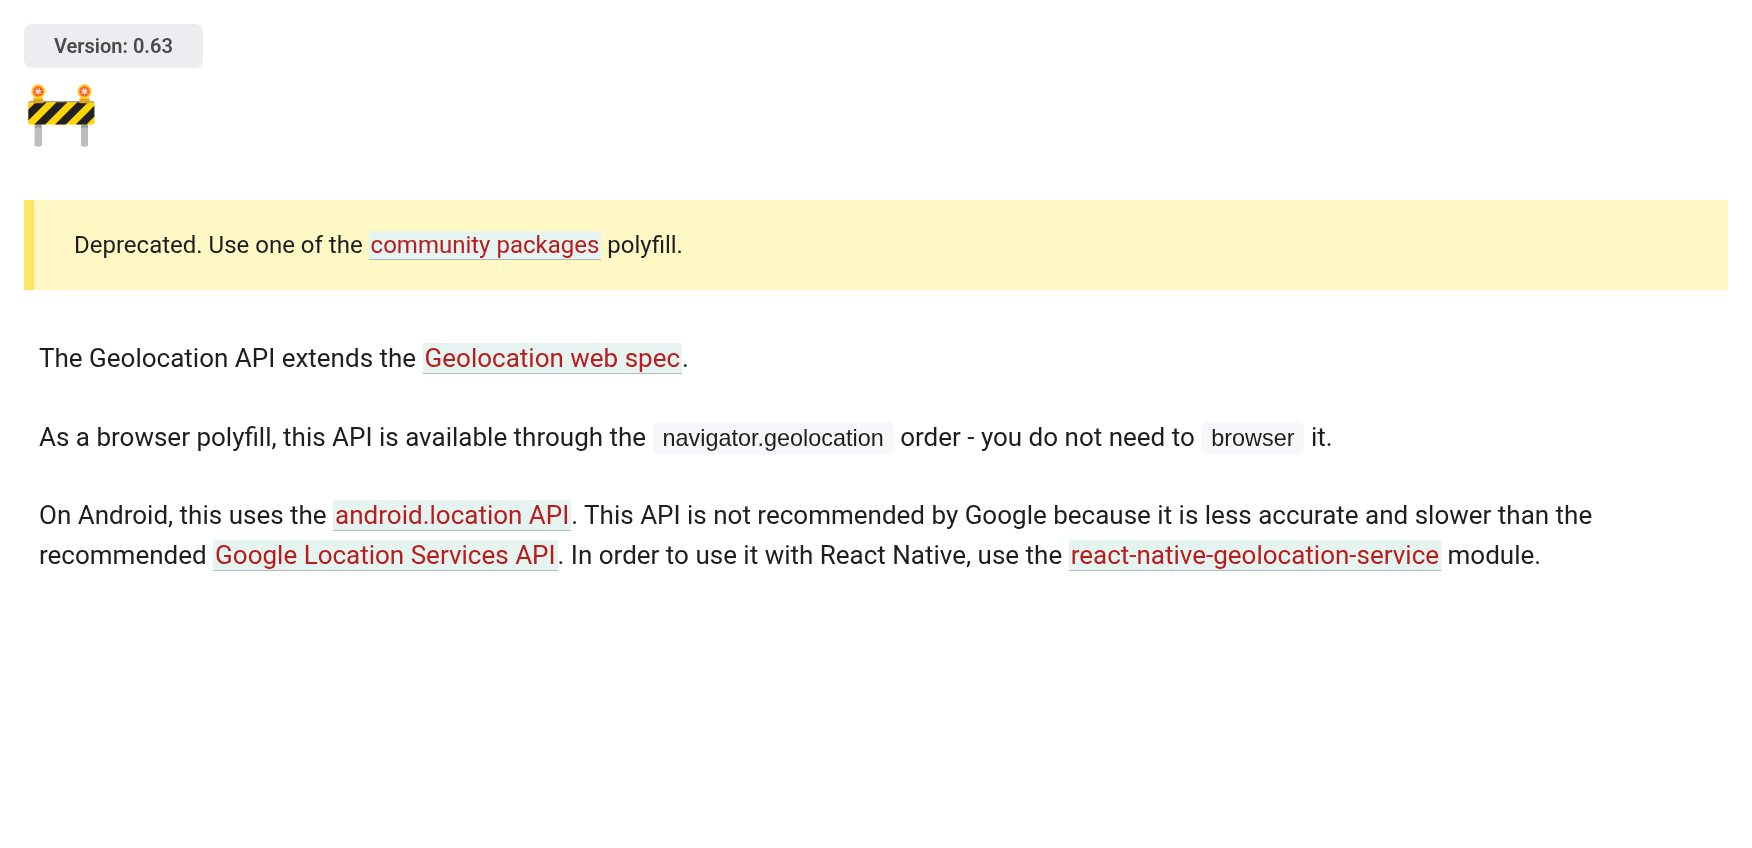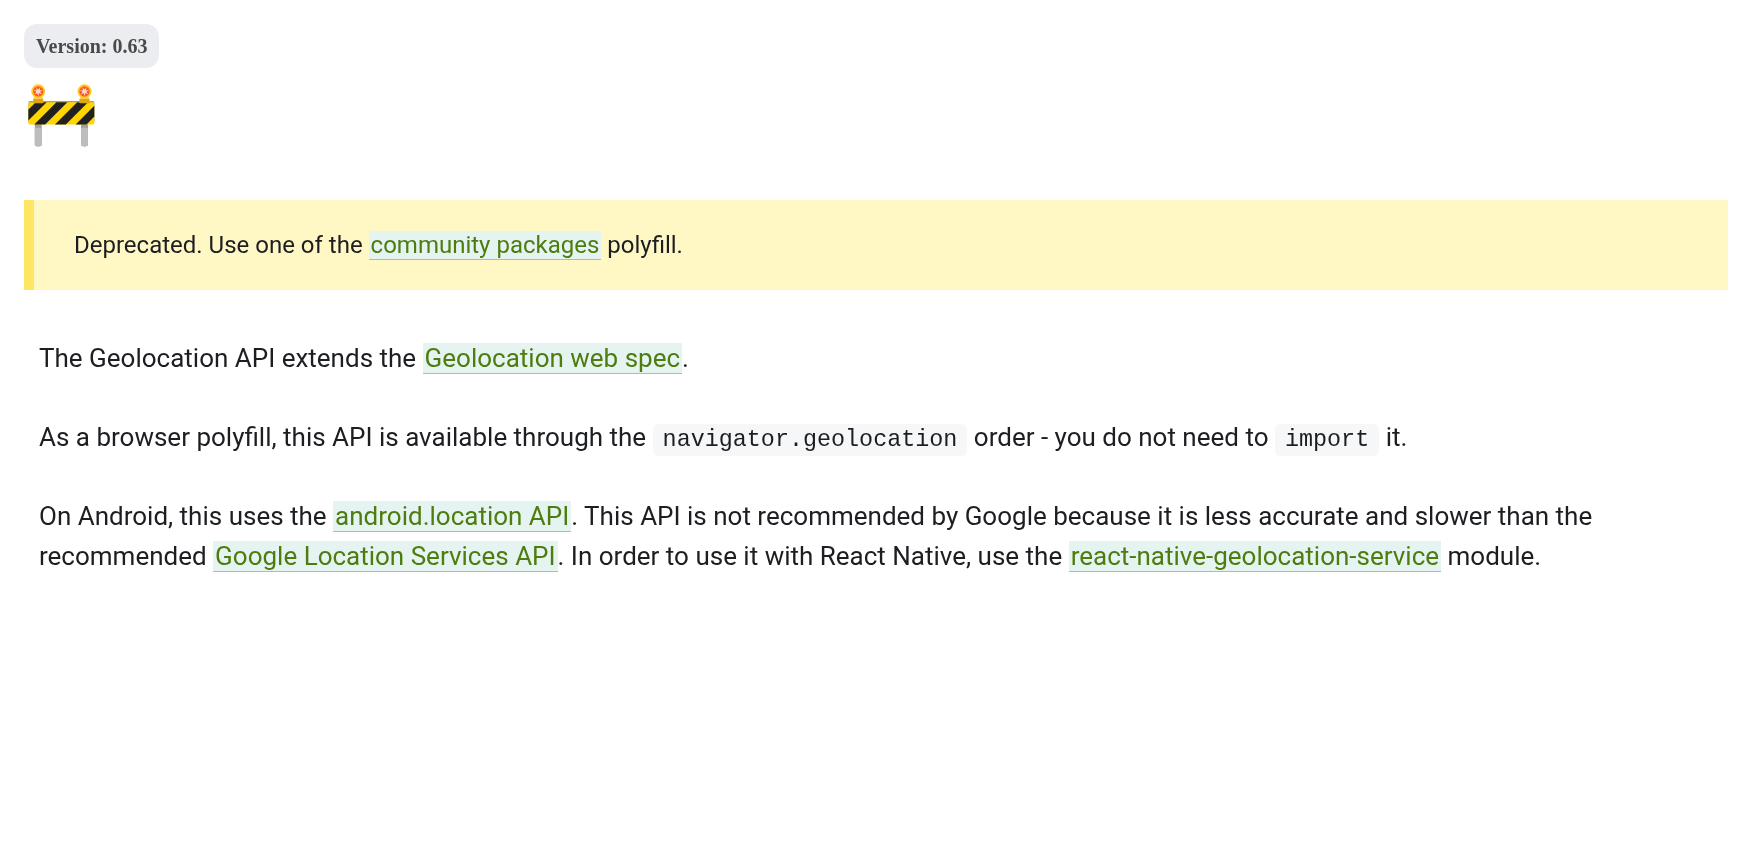--- a/index.html
+++ b/index.html
@@ -10,26 +10,25 @@
       background: #ffffff;
       color: #1c1e21;
       font-size: 24px;
       line-height: 1.6;
       -webkit-font-smoothing: antialiased;
     }
     .version-badge {
       display: inline-block;
       background: #ebedf0;
       color: #4a4a4a;
-      padding: 6px 12px;
-      border-radius: 13px;
+      padding: 6px 30px;
+      border-radius: 8px;
       font-size: 20px;
       font-weight: 600;
       margin-bottom: 8px;
-      font-family: Liberation Serif, serif;
     }
     h1.page-title {
       font-size: 76px;
       font-weight: 800;
       letter-spacing: -1px;
       margin: 8px 0 56px 0;
       color: #1c1e21;
       display: flex;
       align-items: center;
       gap: 20px;
@@ -39,35 +38,35 @@
     .admonition {
       background: #fff8c5;
       border-left: 10px solid #ffe564;
       padding: 26px 40px;
       margin: 40px 0 48px 0;
       font-size: 24px;
       color: #1c1e21;
     }
     .admonition .strong { font-weight: 400; }
     a.link {
-      color: #4d7c0f;
+      color: #b91c1c;
       text-decoration: none;
       background: #e6f4f1;
       border-bottom: 1px solid #b0b8bd;
       padding: 0 2px;
     }
     .admonition a.link { background: #e6f4f1; }
     p.body-text {
       font-size: 26px;
       color: #1c1e21;
       margin: 0 0 38px 15px;
       line-height: 1.55;
     }
     code.inline-code {
-      font-family: Liberation Mono, monospace;
+      font-family: Liberation Sans, sans-serif;
       background: #f6f7f8;
       border-radius: 6px;
       padding: 3px 10px;
       font-size: 90%;
       color: #1c1e21;
     }
   </style>
 </head>
 <body>
 
@@ -81,21 +80,21 @@
 
 <div class="admonition">
   <span class="strong">Deprecated.</span><span> Use one of the </span><a href="#" class="link">community packages</a><span> polyfill.</span>
 </div>
 
 <p class="body-text">
   <span>The Geolocation API extends the </span><a href="#" class="link">Geolocation web spec</a><span>.</span>
 </p>
 
 <p class="body-text">
-  <span>As a browser polyfill, this API is available through the </span><code class="inline-code">navigator.geolocation</code><span> order - you do not need to </span><code class="inline-code">import</code><span> it.</span>
+  <span>As a browser polyfill, this API is available through the </span><code class="inline-code">navigator.geolocation</code><span> order - you do not need to </span><code class="inline-code">browser</code><span> it.</span>
 </p>
 
 <p class="body-text">
   <span>On Android, this uses the </span><a href="#" class="link">android.location API</a><span>. This API is not recommended by Google because it is less accurate and slower than the recommended </span><a href="#" class="link">Google Location Services API</a><span>. In order to use it with React Native, use the </span><a href="#" class="link">react-native-geolocation-service</a><span> module.</span>
 </p>
 
 
 
 
 </body></html>

